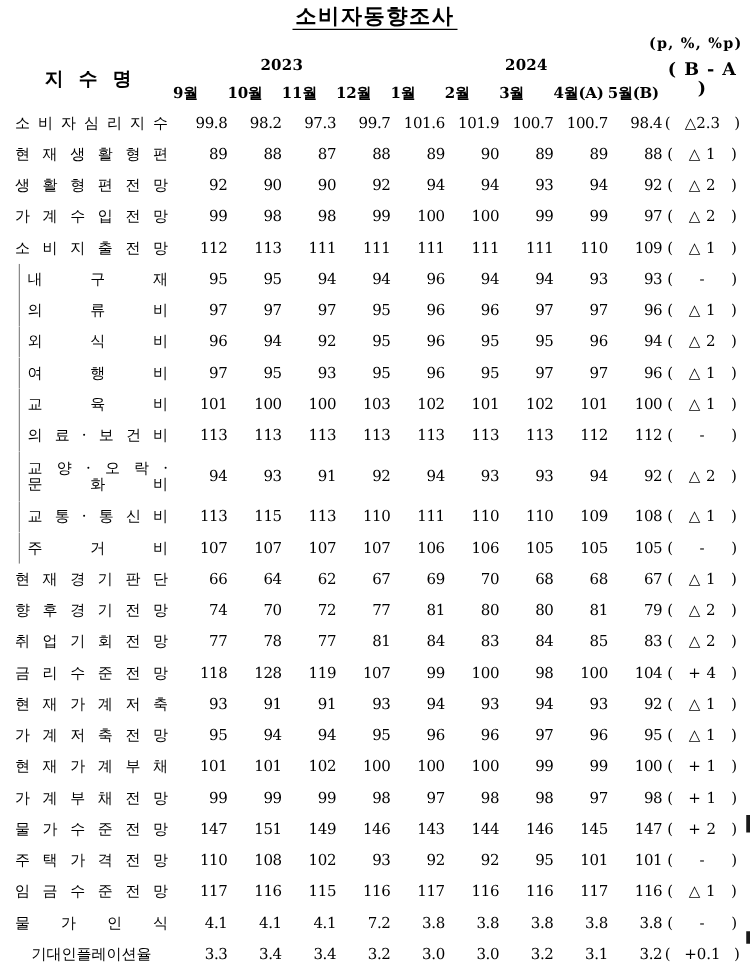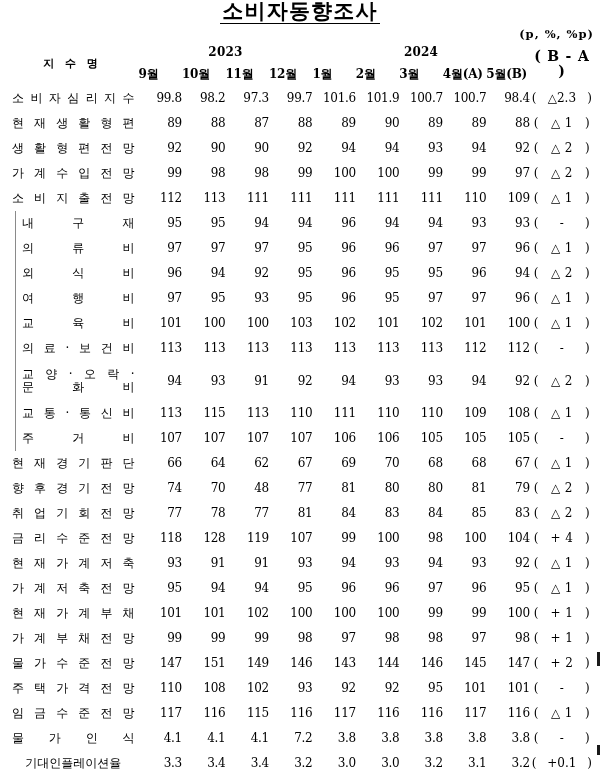--- a/index.html
+++ b/index.html
@@ -23,27 +23,27 @@
   }
 
   
   .title-wrap {
     text-align: center;
     padding-top: 3px;
     height: 24px;
   }
   .title {
     display: inline-block;
-    font-size: 21px;
+    font-size: 17px;
     font-weight: bold;
     letter-spacing: 1.2px;
     border-bottom: 1.6px solid #000;
     padding: 0 2px 1px 2px;
     line-height: 19px;
-    font-family: Liberation Mono, monospace;
+    font-family: Liberation Sans, sans-serif;
   }
 
   
   .unit-line {
     text-align: right;
     font-size: 11.5px;
     letter-spacing: 1px;
     padding-right: 6px;
     height: 15px;
     line-height: 15px;
@@ -78,21 +78,21 @@
 
   .dot-r { border-right: 1px dotted #e8736a; }
   .dot-b { border-bottom: 1px dotted #ef7f75; }
   .dot-b-grey { border-bottom: 1px dotted #9a9a9a; }
 
   .hdr-b { border-bottom: 1.1px solid #000; }
 
   
   .hd-name {
     text-align: center;
-    font-size: 11px;
+    font-size: 15px;
     letter-spacing: 3.5px;
     padding-left: 6px;
     height: 44px;
   }
   .hd-year {
     text-align: center;
     font-size: 12px;
     height: 20px;
     letter-spacing: 0.2px;
   }
@@ -662,21 +662,21 @@
                 <span>후</span>
                 <span>경</span>
                 <span>기</span>
                 <span>전</span>
                 <span>망</span>
               </div>
             </div>
           </td>
           <td class="num dot-r dot-b">74</td>
           <td class="num dot-r dot-b">70</td>
-          <td class="num dot-r dot-b">48</td>
+          <td class="num dot-r dot-b">72</td>
           <td class="num sep-thick-r dot-b">77</td>
           <td class="num dot-r dot-b">81</td>
           <td class="num dot-r dot-b">80</td>
           <td class="num dot-r dot-b">80</td>
           <td class="num dot-r dot-b">81</td>
           <td class="num sep-thick-r dot-b">79</td>
           <td class="ba b-out-r dot-b">
             <div class="ba-inner">
               <span>(</span>
               <span>△ 2</span>

